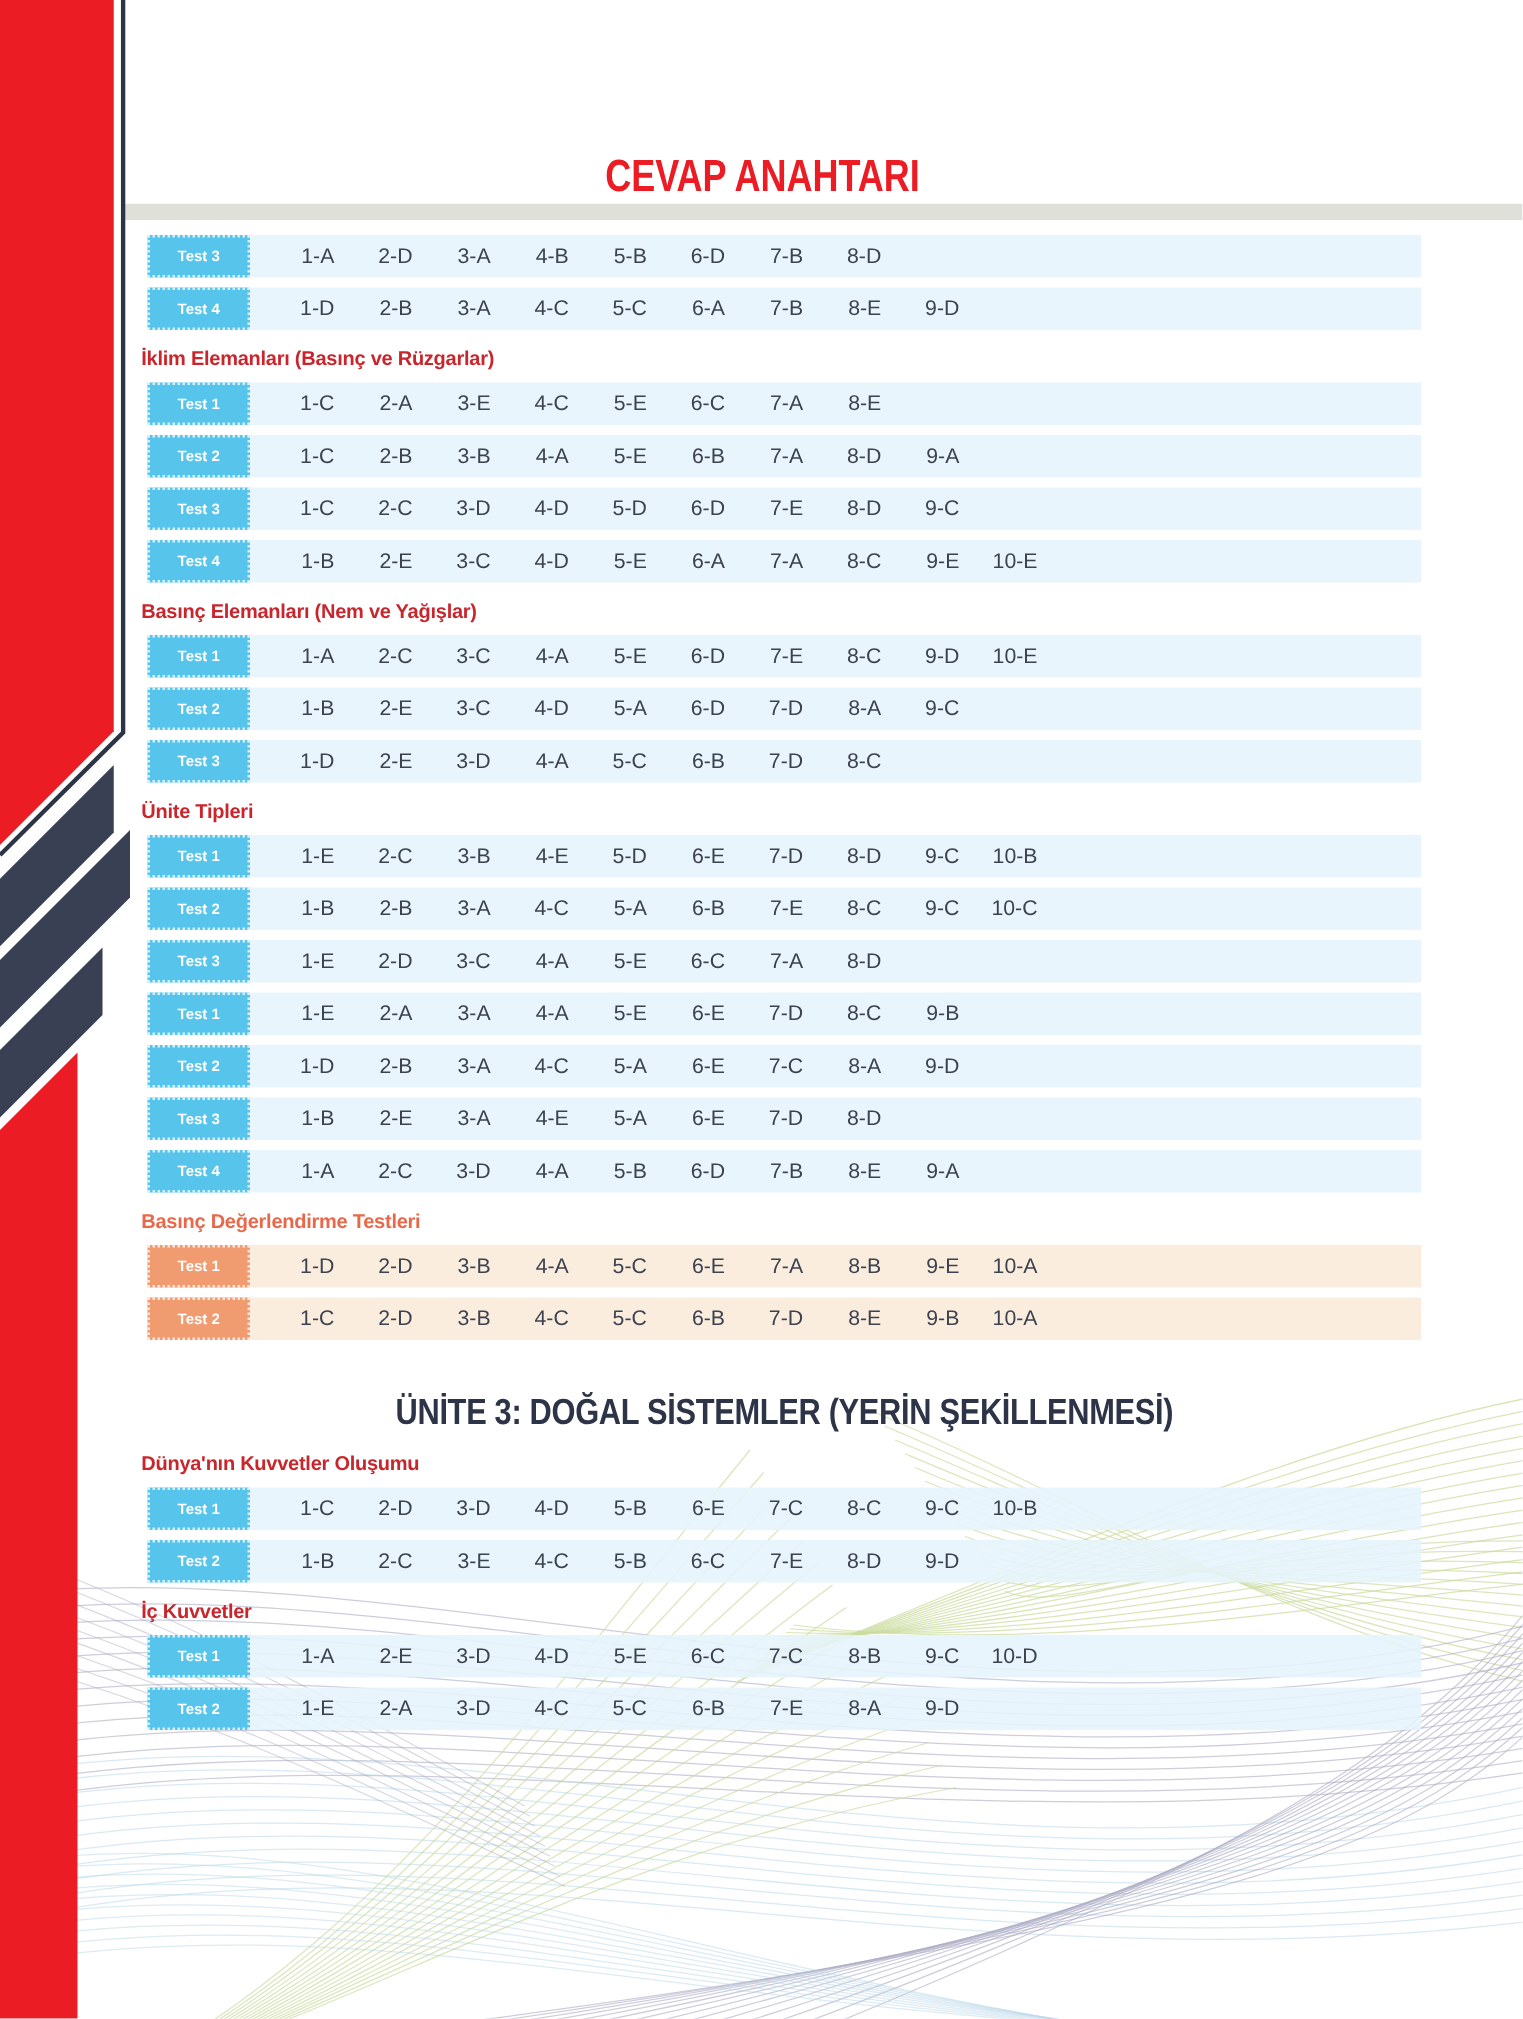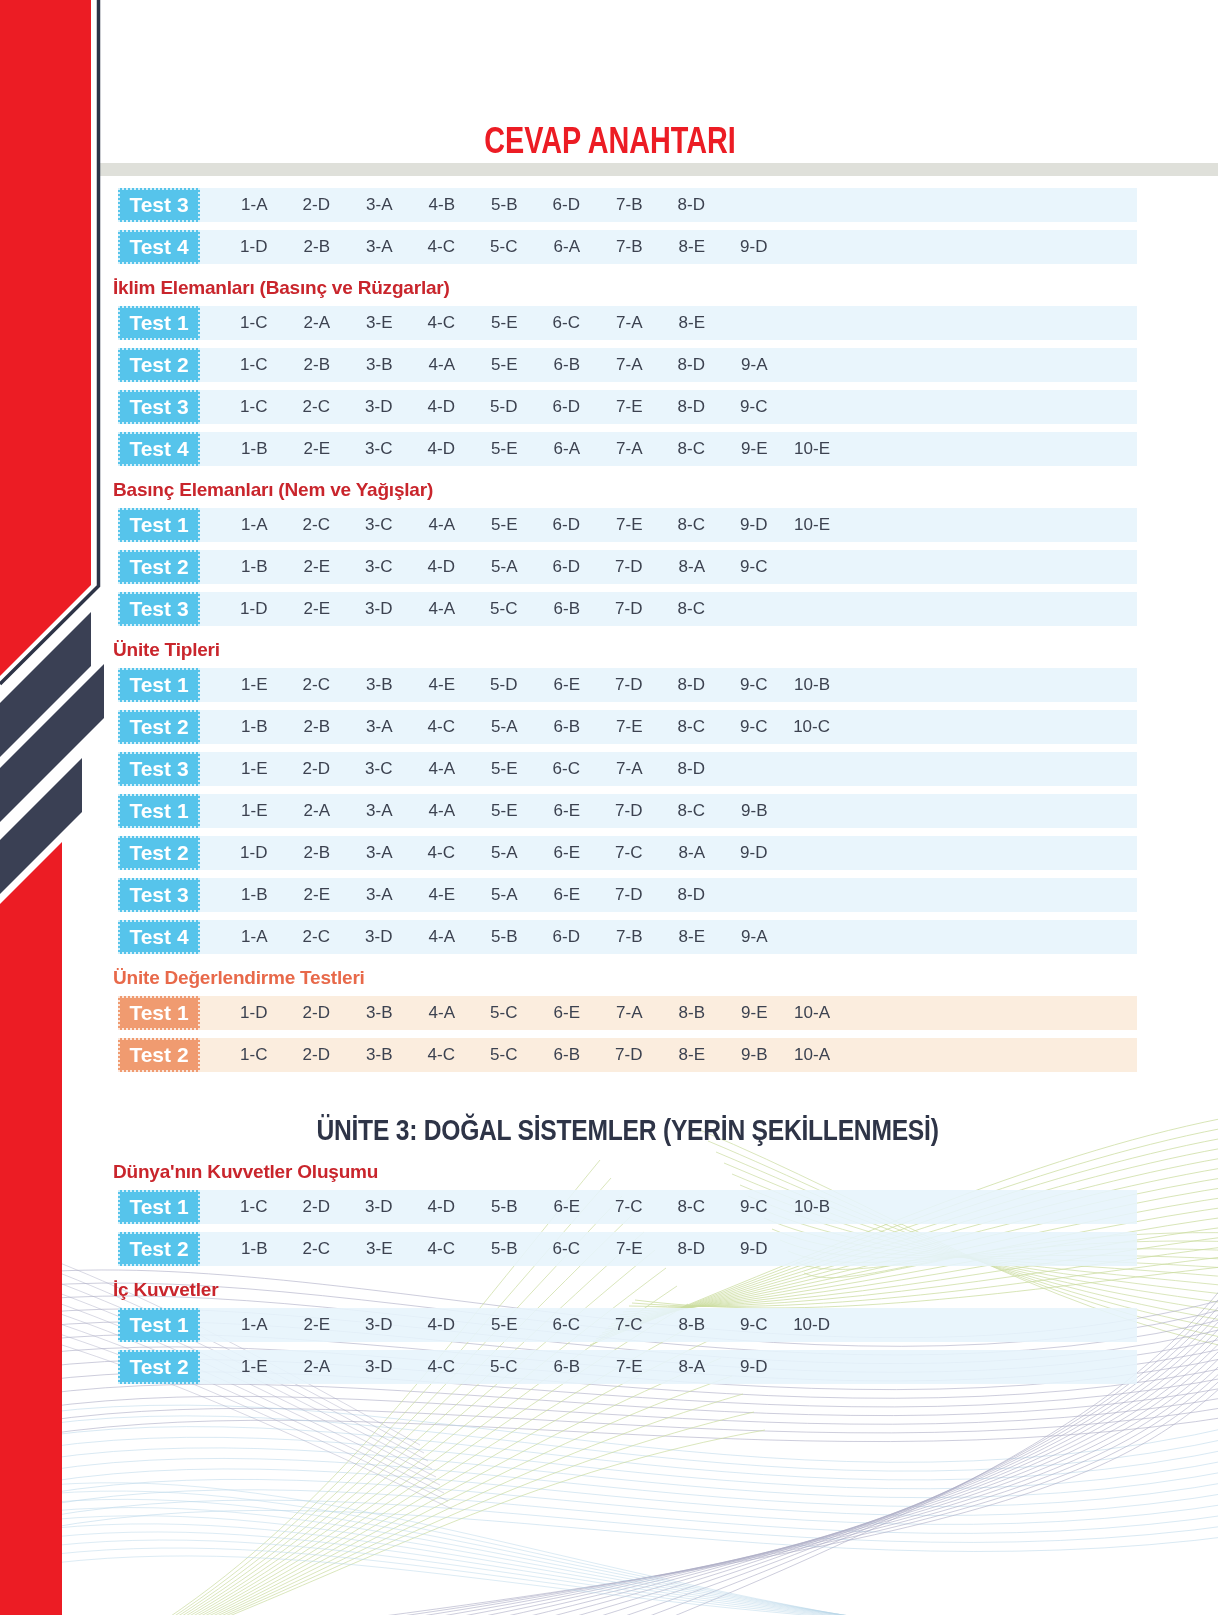--- a/index.html
+++ b/index.html
@@ -14,33 +14,33 @@
     position:absolute;top:120px;left:100px;width:1020px;z-index:2;
     text-align:center;font-weight:bold;font-size:36px;color:var(--accent-red);
     transform:scaleX(.8);transform-origin:50% 50%;letter-spacing:0px;white-space:nowrap;
   }
   .divider{
     position:absolute;top:163px;left:100px;width:1118px;height:13px;z-index:1;
     background:var(--divider-gray);
   }
   .content{position:absolute;top:185px;left:118px;width:1019px;z-index:2;padding-top:3px;}
   .section-heading{
-    font-size:19px;font-weight:bold;color:var(--heading-red);
+    font-size:16px;font-weight:bold;color:var(--heading-red);
     margin:14px 0 8px -5px;line-height:20px;letter-spacing:-0.2px;
   }
   .section-heading.orange{color:var(--heading-orange);}
   .test-row{
     display:flex;align-items:stretch;height:34px;margin-bottom:8px;width:1019px;
   }
   .test-row.blue{background:rgba(230,244,252,.88);}
   .test-row.orange{background:rgba(251,235,219,.92);}
   .test-label{
     flex:0 0 82px;height:34px;box-sizing:border-box;
     display:flex;align-items:center;justify-content:center;
-    color:#ffffff;font-weight:bold;font-size:21px;
+    color:#ffffff;font-weight:bold;font-size:12px;
     border:2px dotted rgba(255,255,255,.75);
   }
   .test-row.blue .test-label{background:var(--label-blue);}
   .test-row.orange .test-label{background:var(--label-orange);}
   .answers{display:flex;padding-left:5px;text-align:right;}
   .answer-cell{
     width:62.5px;flex:0 0 62.5px;line-height:34px;font-size:17px;
     color:var(--answer-text);letter-spacing:0px;white-space:nowrap;
   }
   .unit-title{
@@ -391,21 +391,21 @@
           <span class="answer-cell">2-C</span>
           <span class="answer-cell">3-D</span>
           <span class="answer-cell">4-A</span>
           <span class="answer-cell">5-B</span>
           <span class="answer-cell">6-D</span>
           <span class="answer-cell">7-B</span>
           <span class="answer-cell">8-E</span>
           <span class="answer-cell">9-A</span>
         </span>
       </div>
-      <div class="section-heading orange">Ünite Değerlendirme Testleri</div>
+      <div class="section-heading orange">Basınç Değerlendirme Testleri</div>
       <div class="test-row orange">
         <span class="test-label">Test 1</span>
         <span class="answers">
           <span class="answer-cell">1-D</span>
           <span class="answer-cell">2-D</span>
           <span class="answer-cell">3-B</span>
           <span class="answer-cell">4-A</span>
           <span class="answer-cell">5-C</span>
           <span class="answer-cell">6-E</span>
           <span class="answer-cell">7-A</span>

